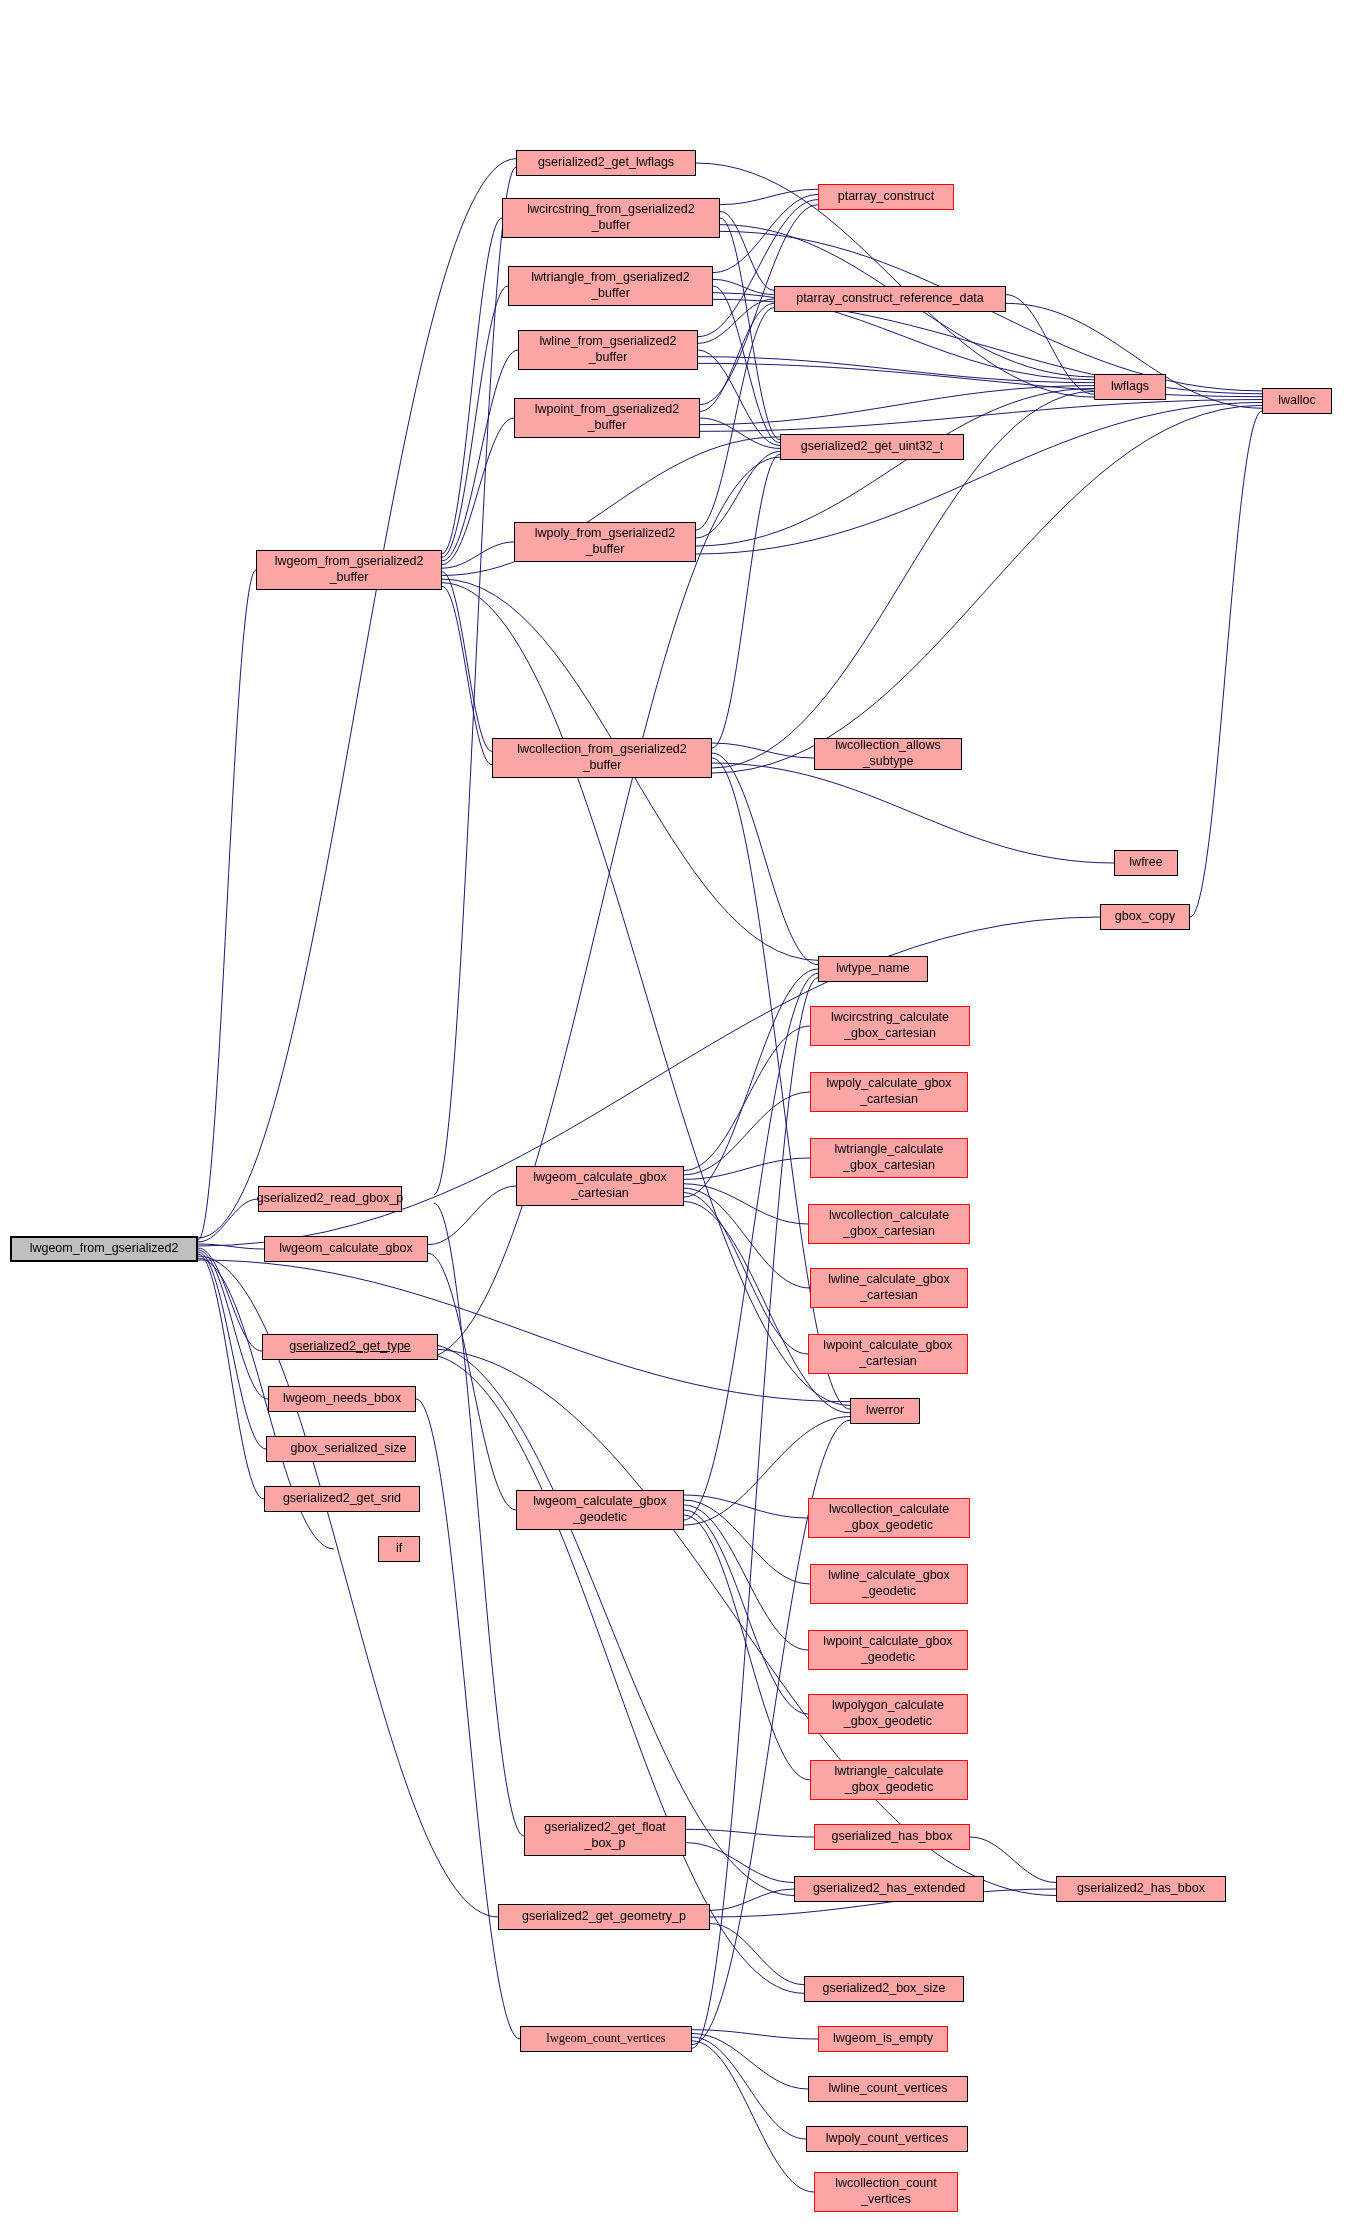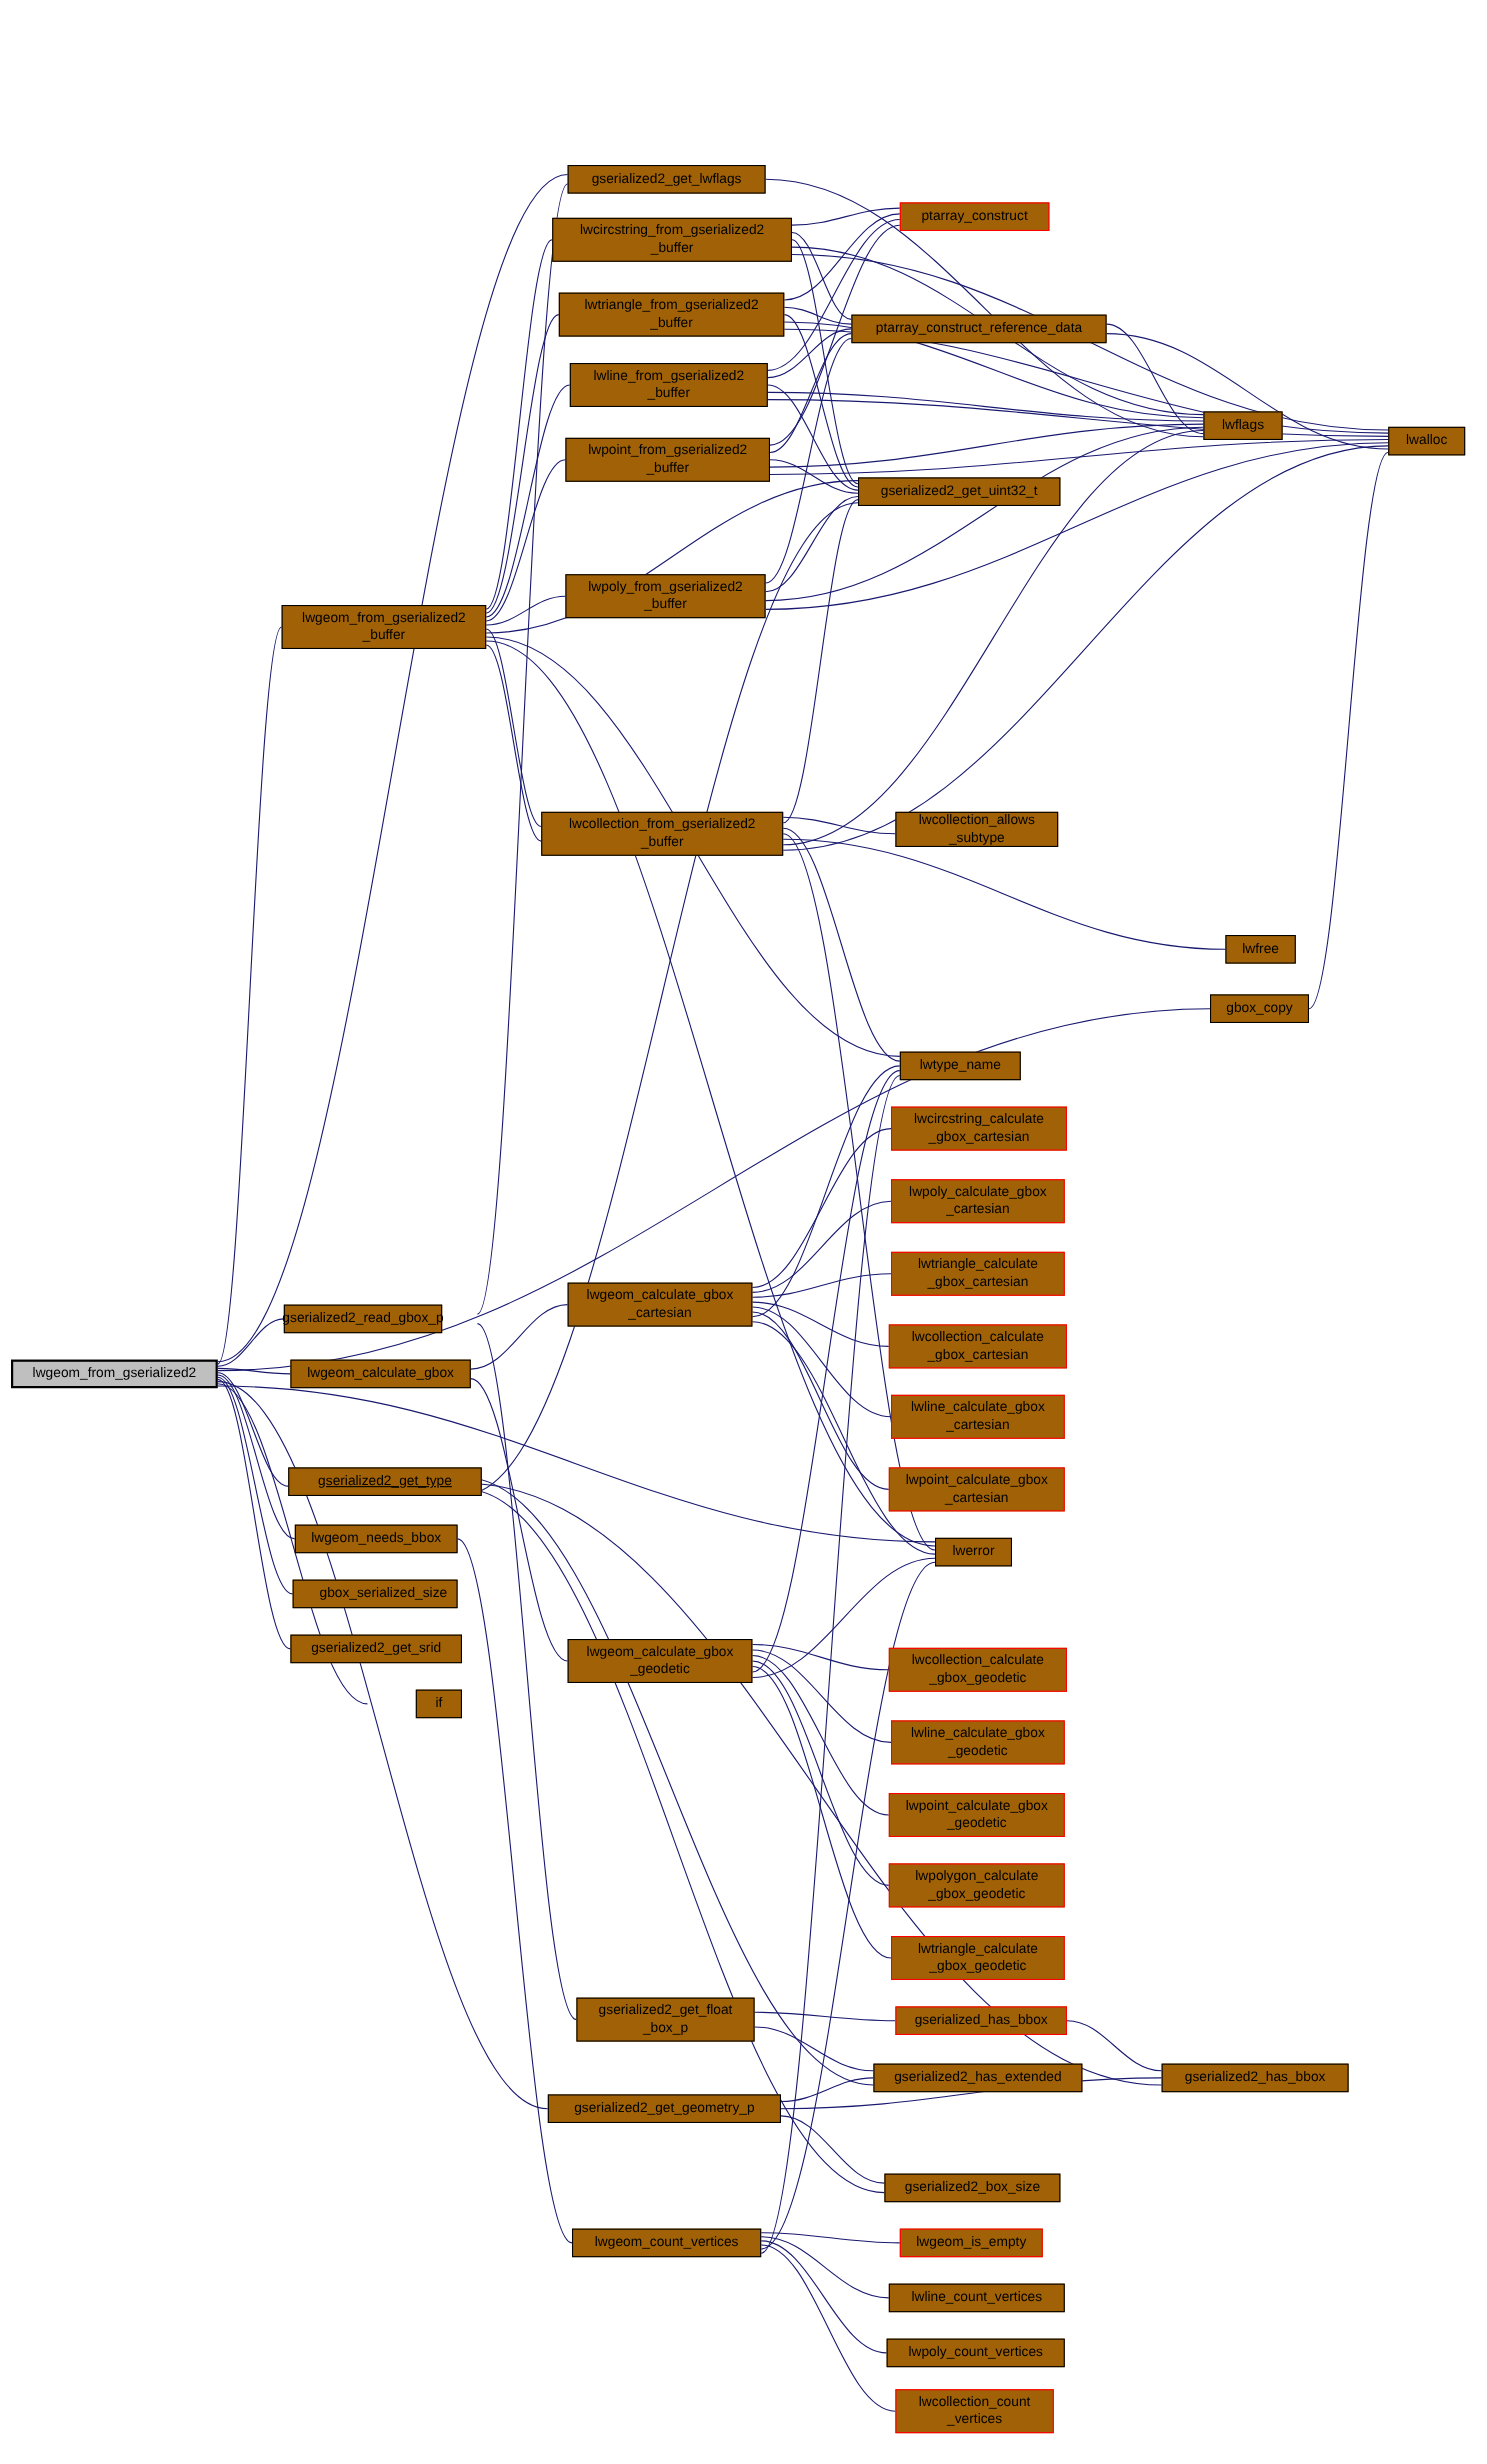--- a/index.html
+++ b/index.html
@@ -1,21 +1,21 @@
 <!DOCTYPE html>
 <html><head>
 <meta charset="utf-8">
 <style>
   html,body{margin:0;padding:0;background:#ffffff;}
   #canvas{position:relative;width:1352px;height:2240px;font-family:"Liberation Sans",sans-serif;overflow:hidden;}
   #edge-layer{position:absolute;left:0;top:0;}
   #edge-layer path{fill:none;stroke-width:1px;}
   .node{
     position:absolute;display:flex;align-items:center;justify-content:center;
-    box-sizing:border-box;border:1px solid #000000;background:#a16207;
+    box-sizing:border-box;border:1px solid #000000;background:#fca5a5;
     font-size:12.5px;line-height:1.25;text-align:center;white-space:pre-line;
     color:#000000;padding:0 2px;cursor:pointer;z-index:2;
   }
   .node.red{border-color:#ff0000;}
   .node.focus{background:#bfbfbf;border-width:2px;cursor:default;}
 </style>
 </head>
 <body>
 
 <div id="canvas">
@@ -180,19 +180,19 @@
 _gbox_geodetic</div>
     <div class="node red" style="left: 810px; top: 1760px; width: 158px; height: 40px;">lwtriangle_calculate
 _gbox_geodetic</div>
     <div class="node" style="left: 524px; top: 1816px; width: 162px; height: 40px;">gserialized2_get_float
 _box_p</div>
     <div class="node red" style="left: 814px; top: 1824px; width: 156px; height: 26px;">gserialized_has_bbox</div>
     <div class="node" style="left: 794px; top: 1876px; width: 190px; height: 26px;">gserialized2_has_extended</div>
     <div class="node" style="left: 1056px; top: 1876px; width: 170px; height: 26px;">gserialized2_has_bbox</div>
     <div class="node" style="left: 498px; top: 1904px; width: 212px; height: 26px;">gserialized2_get_geometry_p</div>
     <div class="node" style="left: 804px; top: 1976px; width: 160px; height: 26px;">gserialized2_box_size</div>
-    <div class="node" style="left: 520px; top: 2026px; width: 172px; height: 26px;">lwgeom_count_vertices</div>
+    <div class="node" style="left: 520px; top: 2026px; width: 172px; height: 26px; font-family: Liberation Serif, serif;">lwgeom_count_vertices</div>
     <div class="node red" style="left: 818px; top: 2026px; width: 130px; height: 26px;">lwgeom_is_empty</div>
     <div class="node" style="left: 808px; top: 2076px; width: 160px; height: 26px;">lwline_count_vertices</div>
     <div class="node" style="left: 806px; top: 2126px; width: 162px; height: 26px;">lwpoly_count_vertices</div>
     <div class="node red" style="left: 814px; top: 2172px; width: 144px; height: 40px;">lwcollection_count
 _vertices</div>
   </div>
 
 </body></html>

